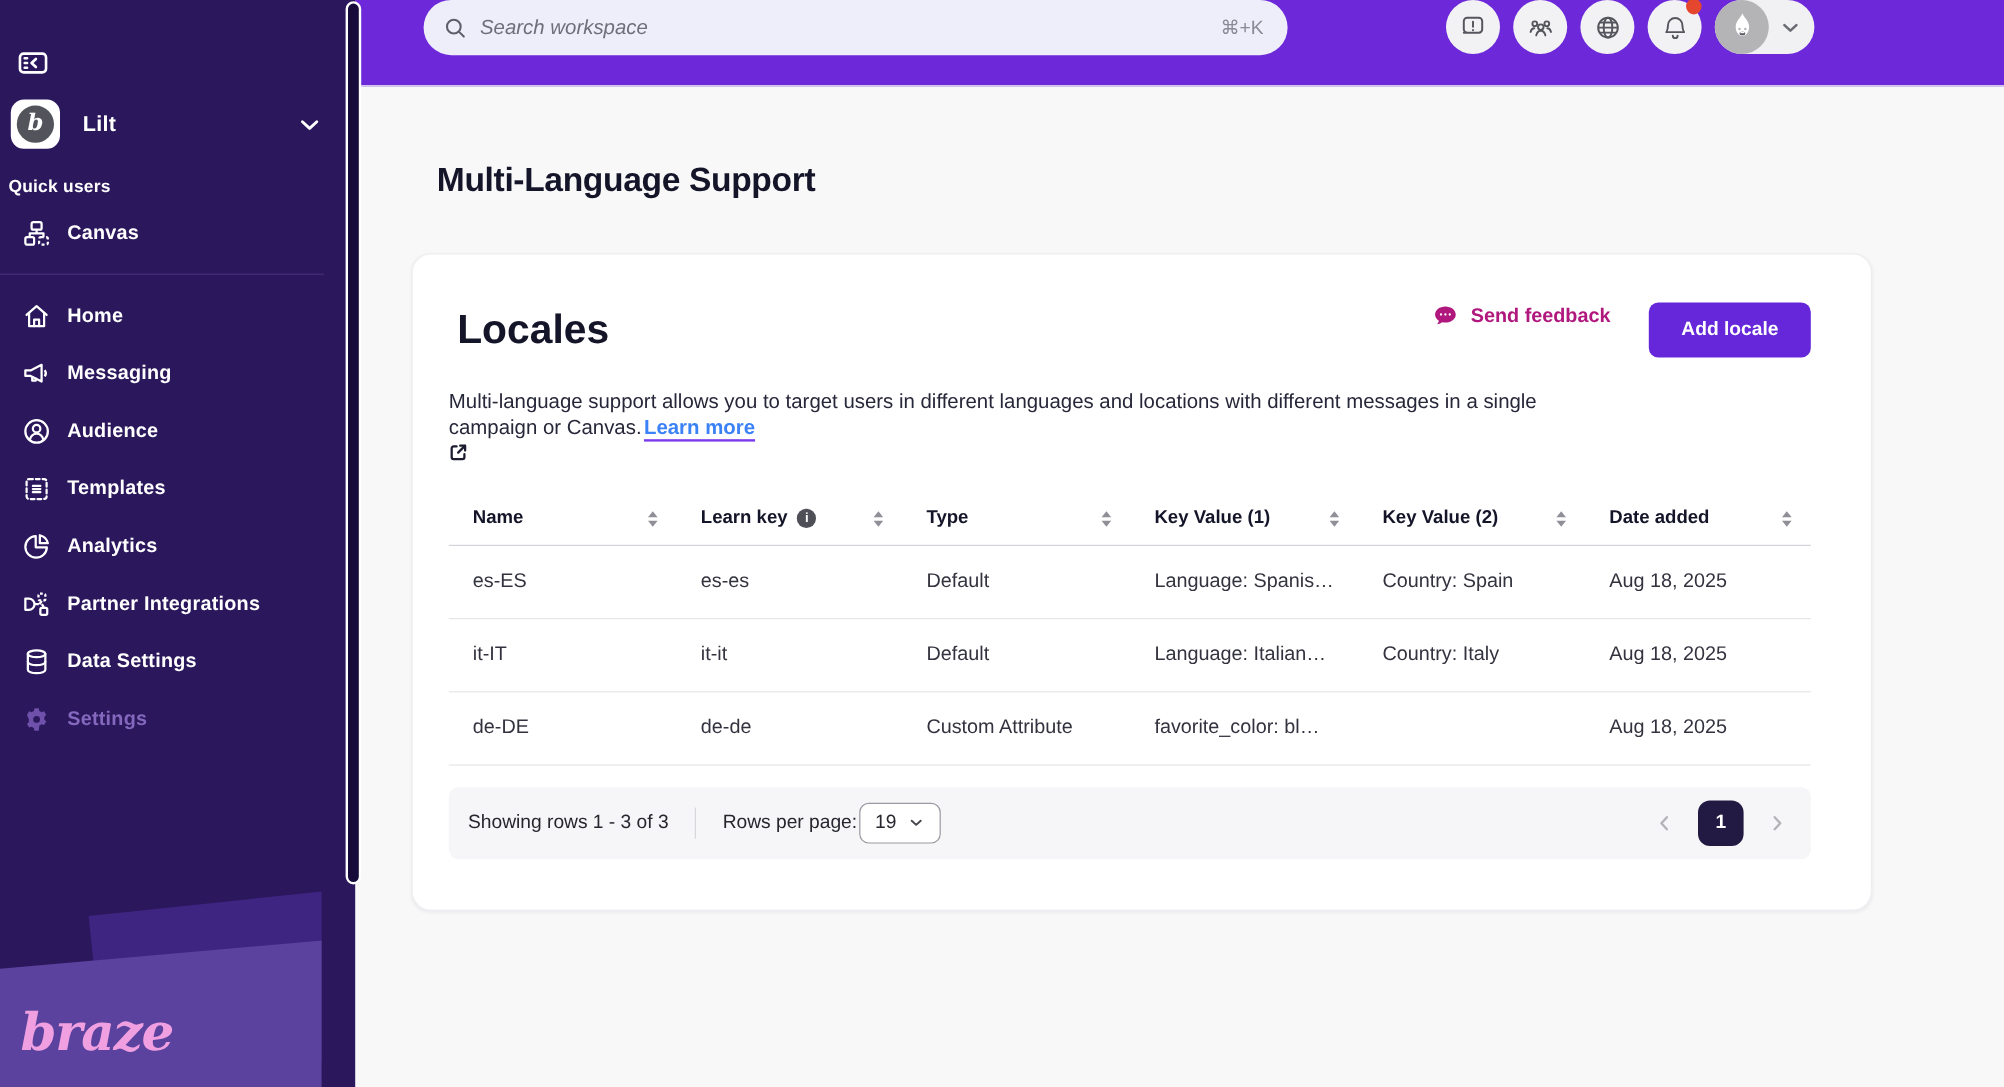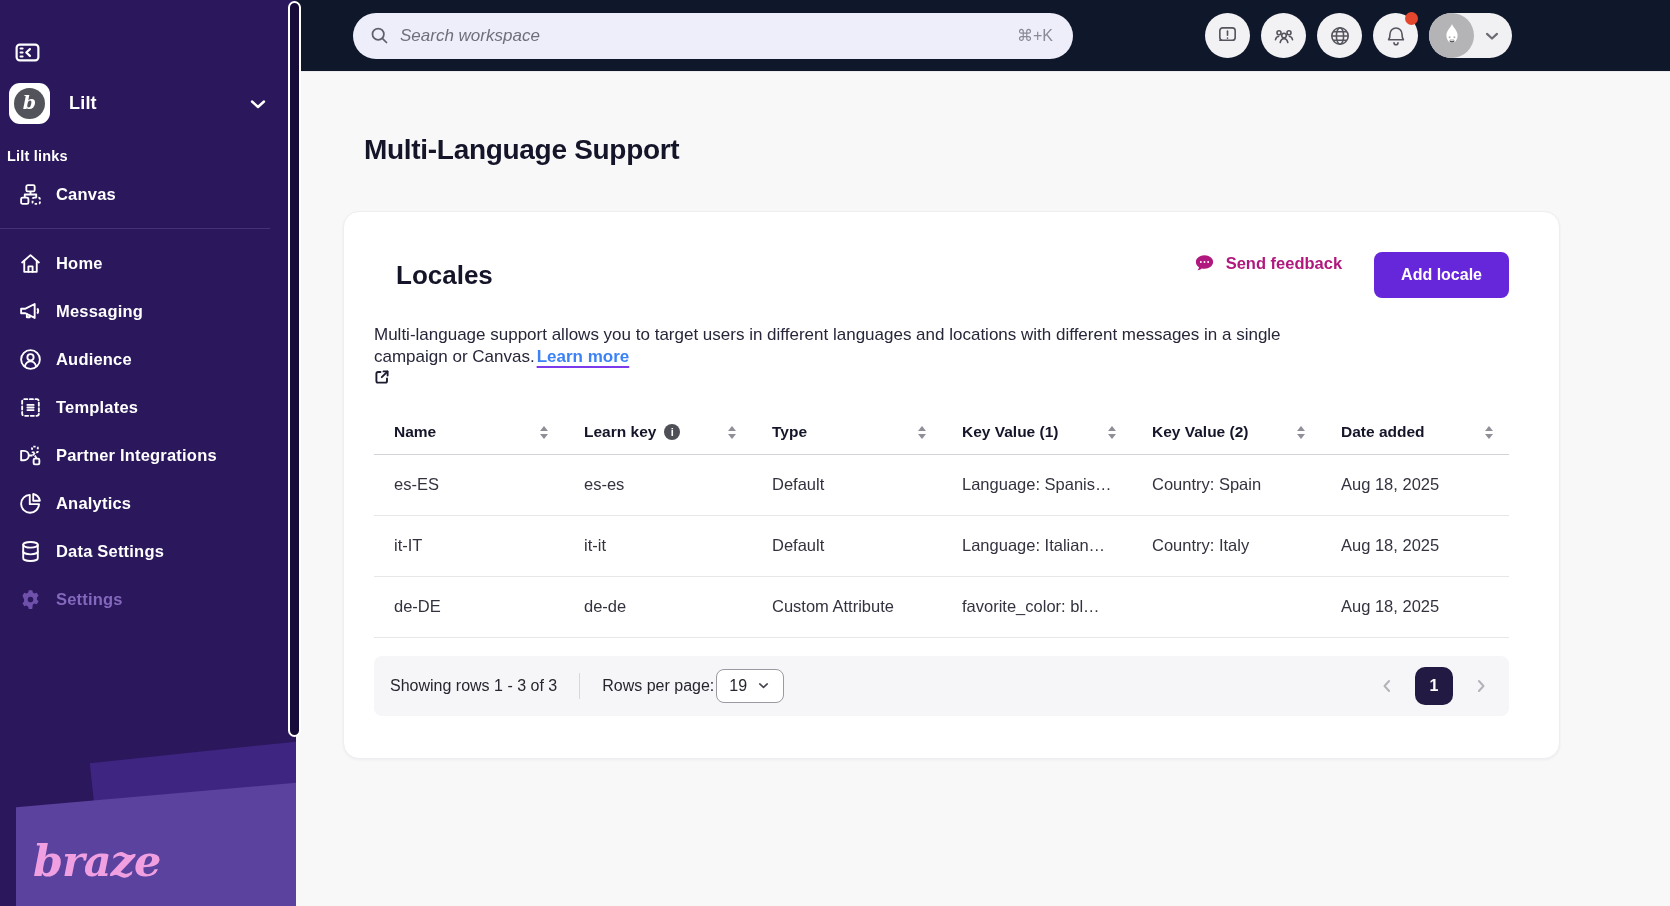--- a/index.html
+++ b/index.html
@@ -14,48 +14,48 @@
   .ws-logo { width:41px; height:41px; background:#fff; border-radius:11px; display:flex; align-items:center; justify-content:center; flex:none; }
   .ws-logo-circle { width:31px; height:31px; background:#53535b; border-radius:50%; display:flex; align-items:center; justify-content:center; }
   .ws-logo-circle span { color:#fff; font-family:"DejaVu Serif", serif; font-style:italic; font-weight:bold; font-size:19px; line-height:1; margin-top:-2px; }
   .ws-name { margin-left:19px; font-size:18px; font-weight:700; letter-spacing:.2px; }
   .ws-chevron { margin-left:auto; }
   .quick-label { margin:24px 0 6px 7px; font-size:14.5px; font-weight:700; letter-spacing:.2px; }
   .nav-item { height:48px; display:flex; align-items:center; padding-left:17px; cursor:pointer; font-size:16.5px; font-weight:600; letter-spacing:.2px; color:#fff; }
   .nav-item .icon { width:26px; display:flex; justify-content:center; margin-right:13px; flex:none; }
   .sidebar-divider { height:1px; background:#463077; margin:10px 26px 10px 0; }
   .nav-item.settings { color:#8468bd; }
-  .sidebar-wave { position:absolute; bottom:0; left:16px; width:292px; height:185px; overflow:hidden; }
+  .sidebar-wave { position:absolute; bottom:0; left:0; width:268px; height:185px; overflow:hidden; }
   .wave-a { position:absolute; width:420px; height:140px; background:#3f2582; top:20px; left:80px; transform:rotate(-6deg); }
   .wave-b { position:absolute; width:460px; height:190px; background:#5b429e; top:70px; left:-40px; transform:rotate(-5deg); }
   .brand { position:absolute; left:17px; bottom:20px; color:#f0a0e1; font-family:"DejaVu Serif", serif; font-style:italic; font-weight:bold; font-size:43px; letter-spacing:-1px; }
 
   
   .side-scrollbar { position:absolute; left:288px; top:1px; width:13px; height:736px; background:#170b3a; border:2.5px solid #ffffff; border-radius:8px; z-index:40; cursor:grab; }
 
   
   .main { position:absolute; left:296px; top:0; width:1374px; height:906px; background:#f8f8f9; }
-  .topbar { height:72px; background:#0f172a; border-bottom:1px solid #ebebee; display:flex; align-items:center; padding:0 158px 0 57px; }
+  .topbar { height:72px; background:#6d28d9; border-bottom:1px solid #ebebee; display:flex; align-items:flex-start; padding:0 158px 0 57px; }
   .search { width:720px; height:46px; background:#edeefa; border-radius:24px; display:flex; align-items:center; padding:0 20px 0 16px; cursor:text; }
   .search svg { flex:none; margin-right:10px; }
   .search input { flex:1; border:none; outline:none; background:transparent; font-size:17px; color:#3a3a46; font-family:"Liberation Sans", sans-serif; }
   .search input::placeholder { font-style:italic; color:#6f6f7c; }
   .search .shortcut { color:#8a8a96; font-size:16px; flex:none; }
   .top-icons { margin-left:auto; display:flex; align-items:center; gap:11px; }
   .icon-circle { width:45px; height:45px; border-radius:50%; background:#f2f2f4; display:flex; align-items:center; justify-content:center; border:none; cursor:pointer; position:relative; }
   .badge-dot { position:absolute; top:-1px; right:0px; width:13px; height:13px; border-radius:50%; background:#e5472e; }
   .avatar-pill { height:45px; border-radius:23px; background:#f1f1f3; display:flex; align-items:center; padding-right:10px; border:none; cursor:pointer; }
   .avatar-circle { width:45px; height:45px; border-radius:50%; background:#b4b4b7; display:flex; align-items:center; justify-content:center; overflow:hidden; }
 
   .content h1 { margin:62px 0 0 68px; font-size:28px; font-weight:700; color:#15152a; letter-spacing:-.3px; }
 
   
   .card { margin:45px 0 0 47px; width:1217px; background:#fff; border:1px solid #eeeef1; border-radius:16px; box-shadow:0 1px 3px rgba(20,20,40,.05); padding:40px 50px 42px 30px; }
   .card-head { display:flex; align-items:center; }
-  .card-head h2 { margin-left:22px; font-size:26px; font-weight:700; color:#15152a; }
+  .card-head h2 { margin-left:7px; font-size:34px; font-weight:700; color:#15152a; }
   .head-actions { margin-left:auto; display:flex; align-items:flex-start; gap:32px; }
   .feedback { display:flex; align-items:center; gap:10px; color:#b0187e; font-weight:700; font-size:16.5px; text-decoration:none; cursor:pointer; }
   .add-locale { background:#6527d9; color:#fff; border:none; border-radius:8px; font-size:16px; font-weight:700; padding:14px 27px; cursor:pointer; font-family:"Liberation Sans", sans-serif; }
   .desc { margin-top:26px; font-size:17px; line-height:1.32; color:#27273a; max-width:945px; }
   .learn { font-weight:700; color:#3b82f6; text-decoration:underline; text-decoration-color:#7c3aed; text-decoration-thickness:2px; text-underline-offset:4px; cursor:pointer; margin:0 5px 0 2px; }
   .ext-icon svg { vertical-align:-2px; }
 
   
   .table { margin-top:26px; }
   .tr { display:grid; grid-template-columns:190px 188px 190px 190px 189px 1fr; align-items:center; }
@@ -102,21 +102,21 @@
           </span>
       </span>
       <span class="ws-name">Lilt</span>
       <span class="ws-chevron">
         <svg width="24" height="24" viewBox="0 0 24 24" fill="none" stroke="#fff" stroke-width="2.4" stroke-linecap="round" stroke-linejoin="round">
             <path d="M6 9.5l6 5.5 6-5.5"></path>
           </svg>
       </span>
     </div>
 
-    <div class="quick-label">Lilt links</div>
+    <div class="quick-label">Quick users</div>
 
     <nav>
       <div class="nav-item">
         <span class="icon">
           <svg width="25" height="25" viewBox="0 0 24 24" fill="none" stroke="#fff" stroke-width="1.8" stroke-linejoin="round">
               <rect x="8" y="3" width="8" height="6" rx="1.4"></rect>
               <rect x="3" y="15" width="7" height="6" rx="1.4"></rect>
               <rect x="14" y="15" width="7" height="6" rx="1.4" stroke-dasharray="2.4 1.8"></rect>
               <path d="M12 9v3M12 12H6.5v3M12 12h5.5v3"></path>
             </svg>
@@ -163,36 +163,36 @@
           <svg width="25" height="25" viewBox="0 0 24 24" fill="none" stroke="#fff" stroke-width="1.8" stroke-linecap="round">
               <rect x="4" y="4" width="16" height="16" rx="2" stroke-dasharray="3 2.4"></rect>
               <path d="M9 9.5h6M9 12h6M9 14.5h6"></path>
             </svg>
         </span>
         <span>Templates</span>
       </div>
       <div class="nav-item">
         <span class="icon">
           <svg width="25" height="25" viewBox="0 0 24 24" fill="none" stroke="#fff" stroke-width="1.8" stroke-linejoin="round">
+              <path d="M11.3 3.7a8.6 8.6 0 108.9 8.9h-8.9z"></path>
+              <path d="M14.6 2.9a8.6 8.6 0 016.4 6.4h-6.4z"></path>
+            </svg>
+        </span>
+        <span>Analytics</span>
+      </div>
+      <div class="nav-item">
+        <span class="icon">
+          <svg width="25" height="25" viewBox="0 0 24 24" fill="none" stroke="#fff" stroke-width="1.8" stroke-linejoin="round">
               <path d="M3 7.5v9h2.8a4.5 4.5 0 000-9z"></path>
               <rect x="13.5" y="3.5" width="5.5" height="5.5" rx="1.2" stroke-dasharray="2.2 1.7"></rect>
               <rect x="15" y="15" width="5.5" height="5.5" rx="1.2"></rect>
               <path d="M10.2 12h3.6M16.2 9v0M16.2 9.5l-2 2.5M17.8 14.6l-1.6-2.6"></path>
             </svg>
         </span>
         <span>Partner Integrations</span>
-      </div>
-      <div class="nav-item">
-        <span class="icon">
-          <svg width="25" height="25" viewBox="0 0 24 24" fill="none" stroke="#fff" stroke-width="1.8" stroke-linejoin="round">
-              <path d="M11.3 3.7a8.6 8.6 0 108.9 8.9h-8.9z"></path>
-              <path d="M14.6 2.9a8.6 8.6 0 016.4 6.4h-6.4z"></path>
-            </svg>
-        </span>
-        <span>Analytics</span>
       </div>
       <div class="nav-item">
         <span class="icon">
           <svg width="25" height="25" viewBox="0 0 24 24" fill="none" stroke="#fff" stroke-width="1.8" stroke-linecap="round">
               <ellipse cx="12" cy="5.6" rx="7" ry="2.7"></ellipse>
               <path d="M5 5.6v12.8c0 1.5 3.1 2.7 7 2.7s7-1.2 7-2.7V5.6"></path>
               <path d="M5 12c0 1.5 3.1 2.7 7 2.7s7-1.2 7-2.7"></path>
             </svg>
         </span>
         <span>Data Settings</span>

